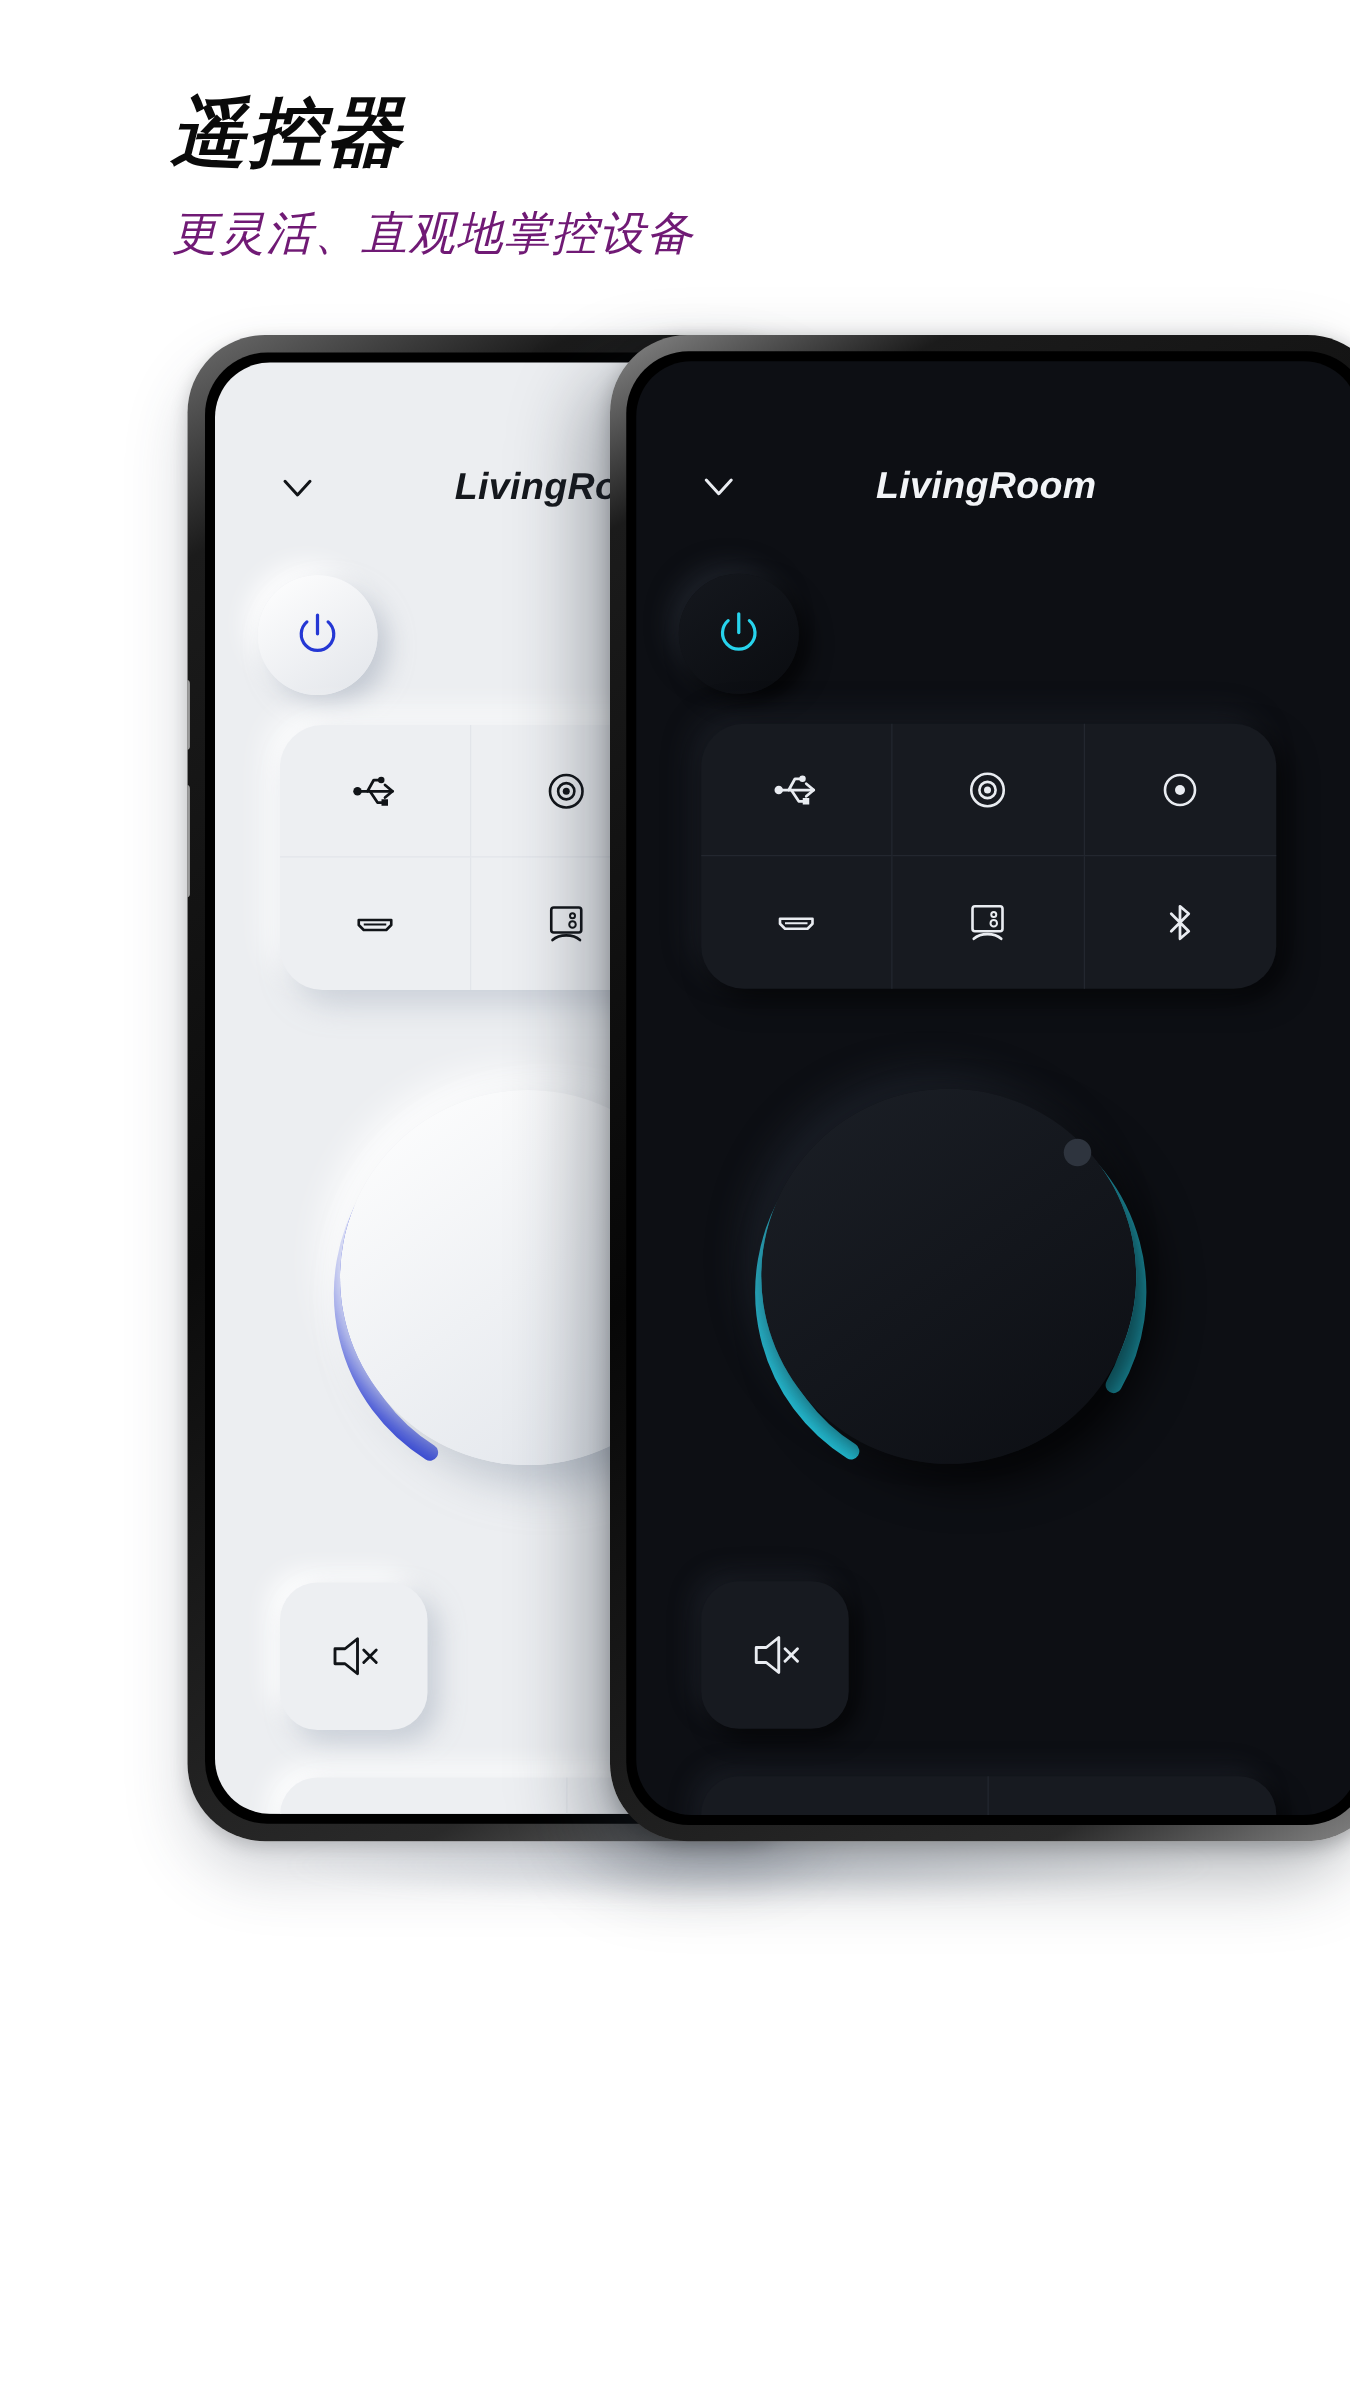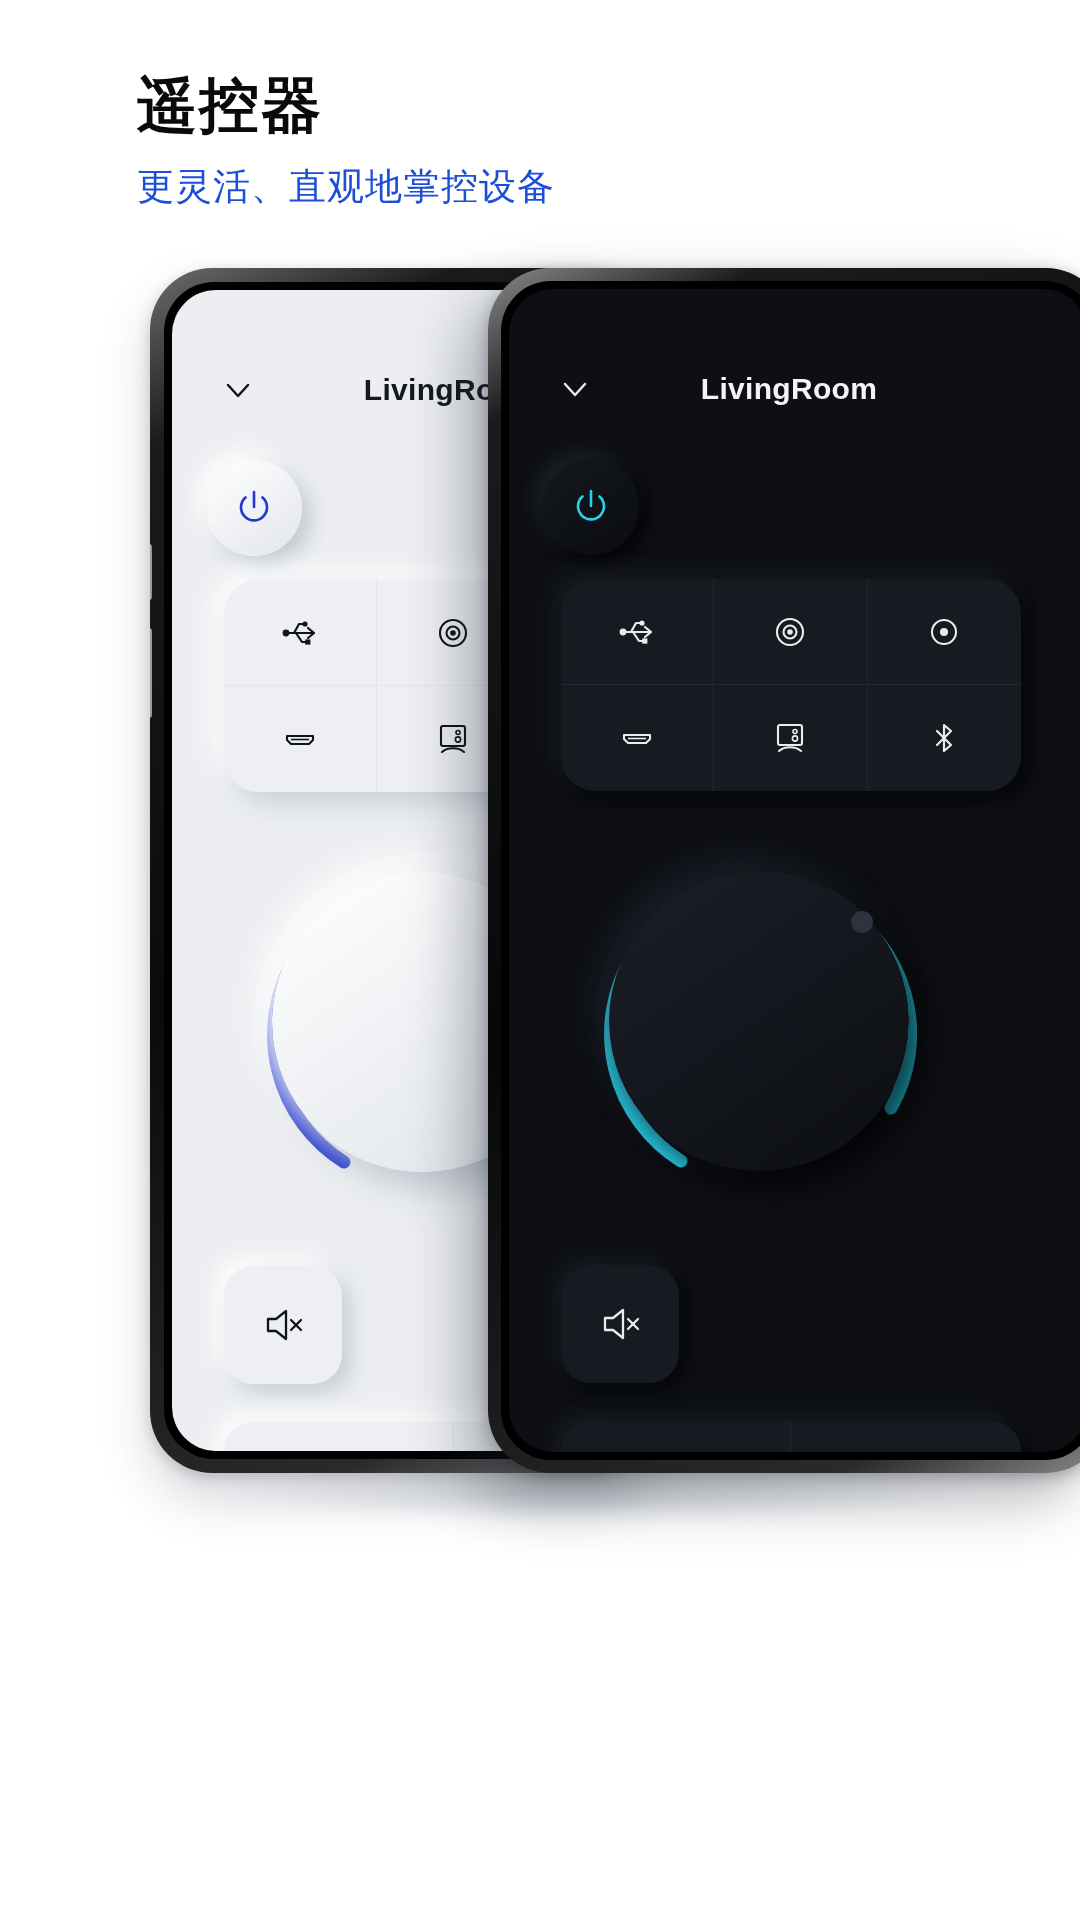--- a/index.html
+++ b/index.html
@@ -1,30 +1,30 @@
 <!DOCTYPE html>
 <html><head>
 <meta charset="utf-8">
 <style>
   html,body{margin:0;padding:0;}
   body{
     width:1080px;height:1920px;background:#ffffff;overflow:hidden;
     font-family:"Liberation Sans","DejaVu Sans",sans-serif;
     position:relative;
   }
-  .page{position:absolute;inset:0;}
+  .page{position:absolute;inset:0;font-style:italic;}
 
   
   .hdr{position:absolute;left:137px;top:72px;width:860px;}
   .hdr-title{
     font-size:60px;font-weight:bold;color:#0a0a0a;letter-spacing:2px;
     line-height:1.12;margin:0;
   }
   .hdr-sub{
-    font-size:37px;font-weight:normal;color:#1d4ed8;letter-spacing:1px;
+    font-size:37px;font-weight:normal;color:#701a75;letter-spacing:1px;
     margin:26px 0 0 0;line-height:1.2;
   }
 
   
   .phone{
     position:absolute;
     border-radius:62px;
     overflow:hidden;
   }
   

